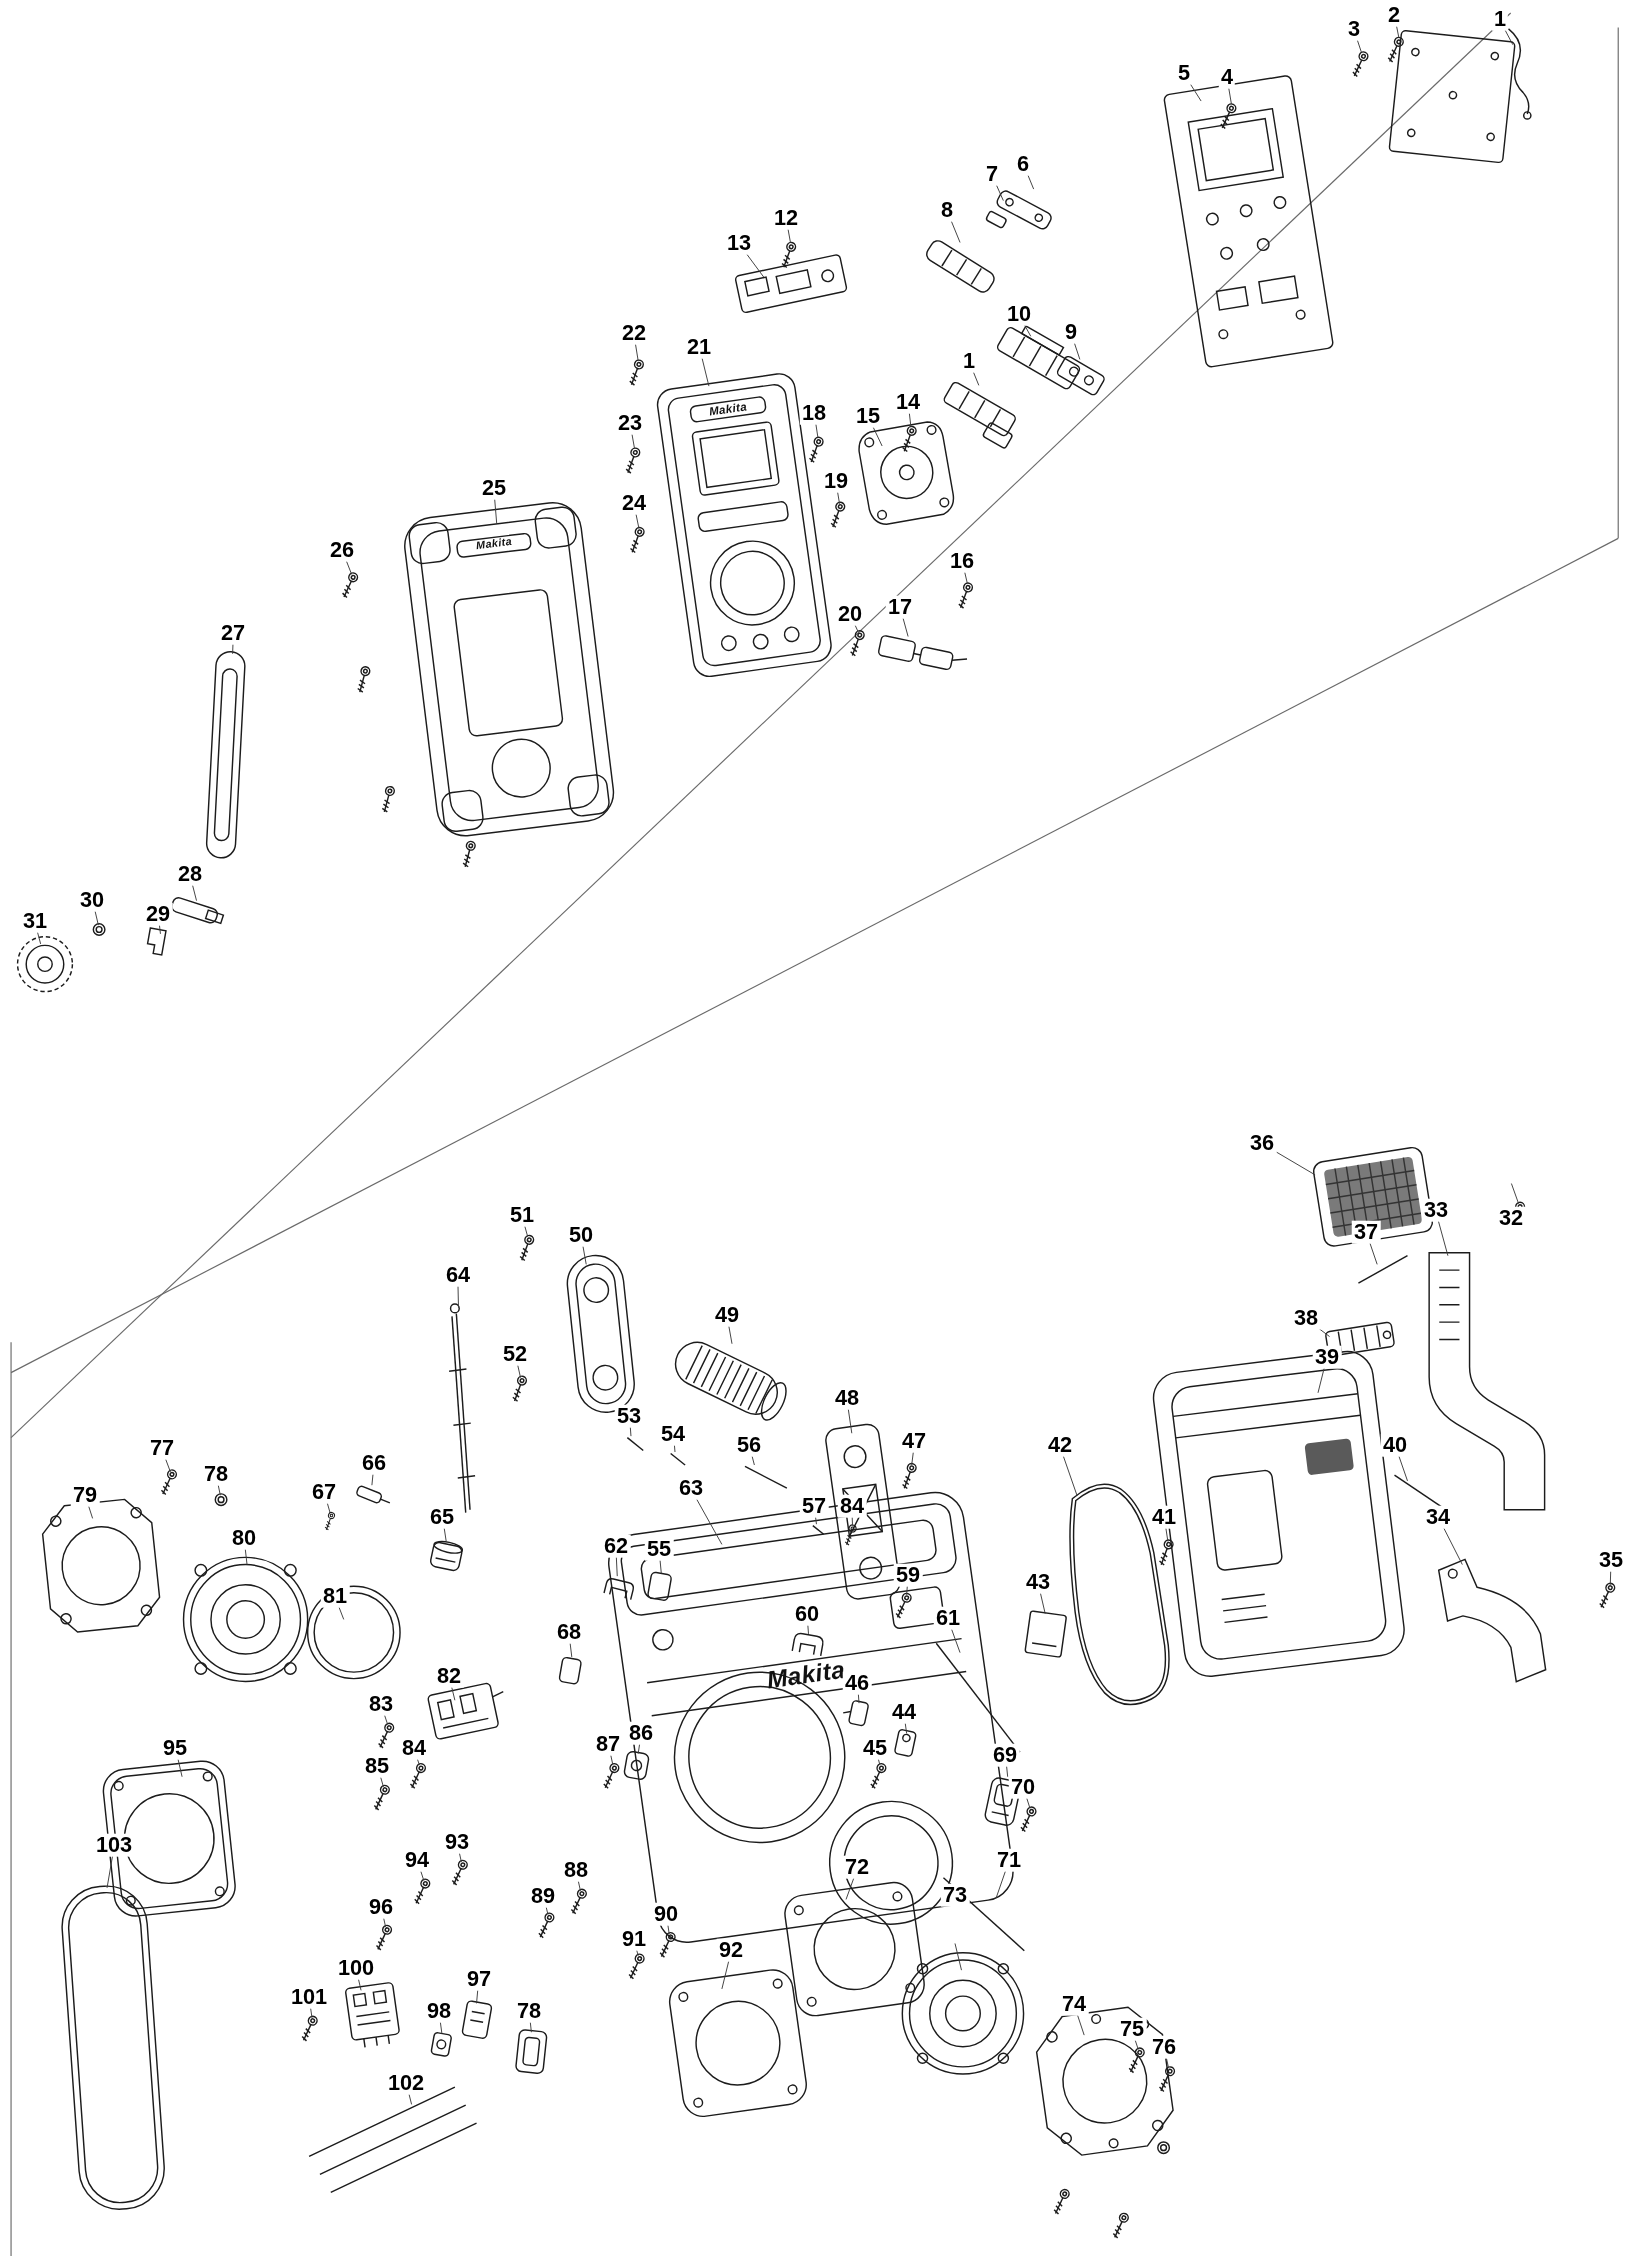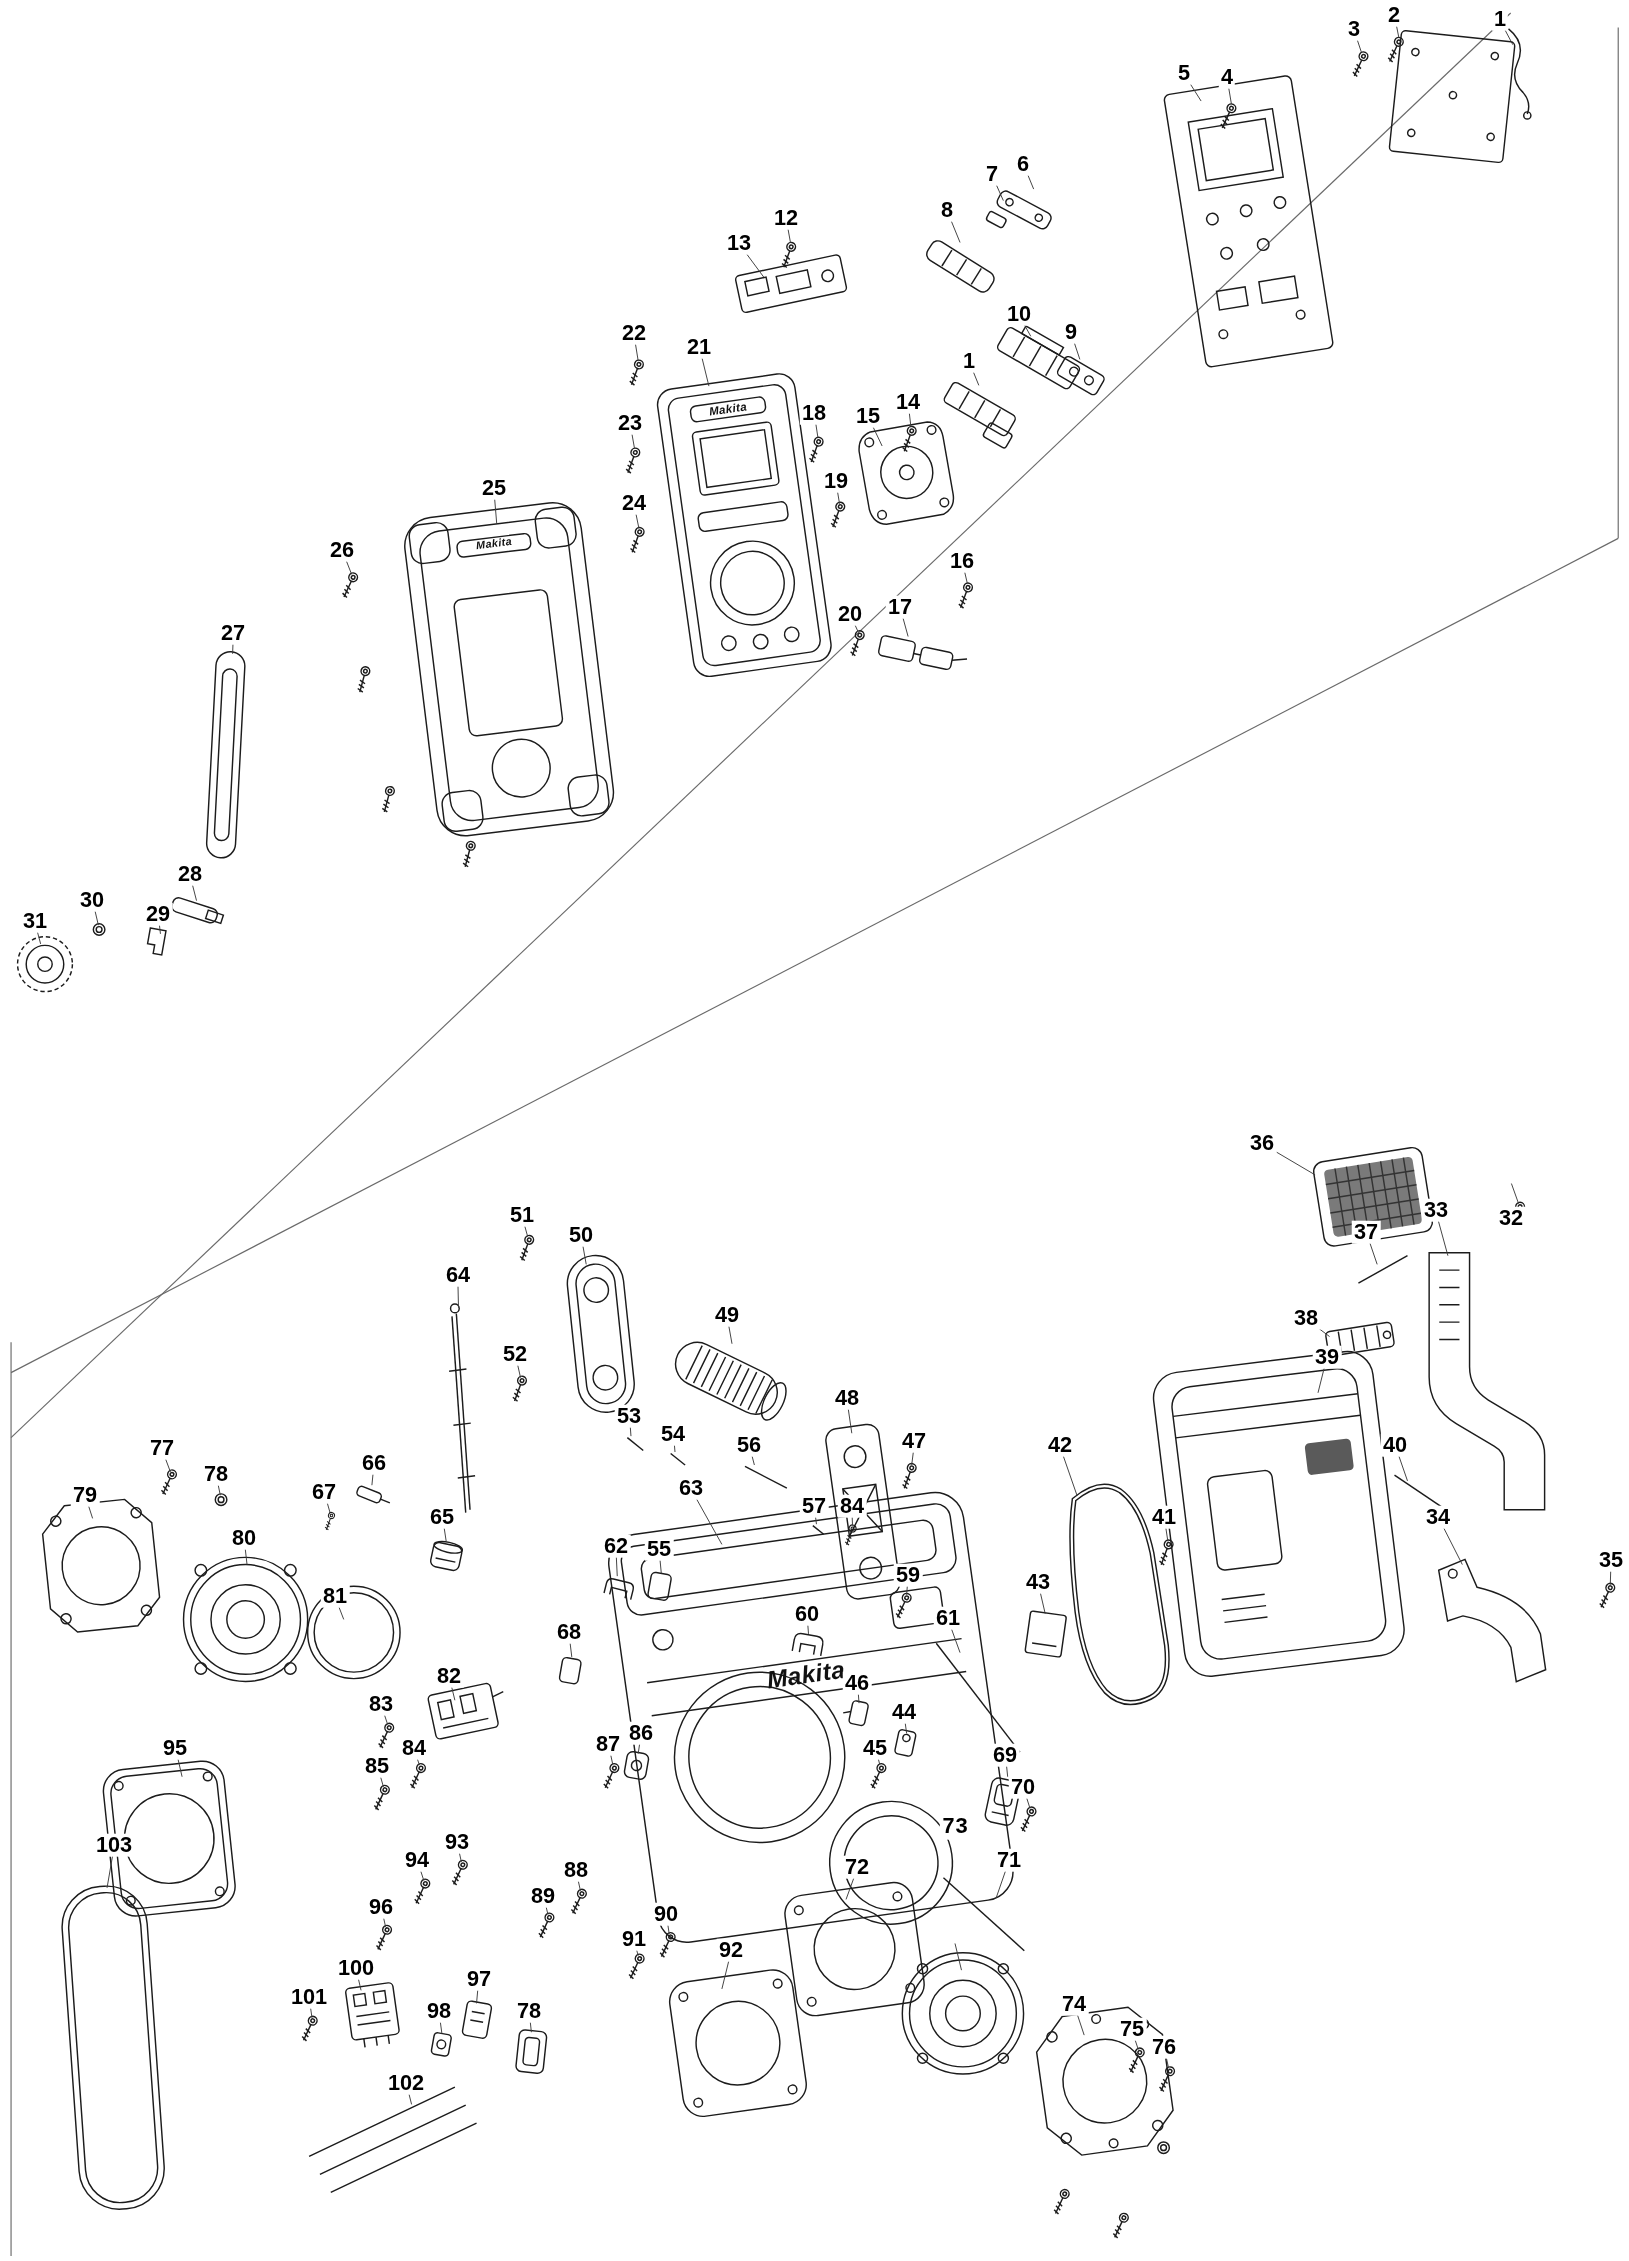--- a/index.html
+++ b/index.html
@@ -630,21 +630,21 @@
       <span class="part-label" style="left: 691px; top: 1489px;">63</span>
       <span class="part-label" style="left: 458px; top: 1276px;">64</span>
       <span class="part-label" style="left: 442px; top: 1518px;">65</span>
       <span class="part-label" style="left: 374px; top: 1464px;">66</span>
       <span class="part-label" style="left: 324px; top: 1493px;">67</span>
       <span class="part-label" style="left: 569px; top: 1633px;">68</span>
       <span class="part-label" style="left: 1005px; top: 1756px;">69</span>
       <span class="part-label" style="left: 1023px; top: 1788px;">70</span>
       <span class="part-label" style="left: 1009px; top: 1861px;">71</span>
       <span class="part-label" style="left: 857px; top: 1868px;">72</span>
-      <span class="part-label" style="left: 955px; top: 1829px; font-family: Liberation Mono, monospace;">73</span>
+      <span class="part-label" style="left: 955px; top: 1896px;">73</span>
       <span class="part-label" style="left: 1074px; top: 2005px;">74</span>
       <span class="part-label" style="left: 1132px; top: 2030px;">75</span>
       <span class="part-label" style="left: 1164px; top: 2048px;">76</span>
       <span class="part-label" style="left: 162px; top: 1449px;">77</span>
       <span class="part-label" style="left: 216px; top: 1475px;">78</span>
       <span class="part-label" style="left: 85px; top: 1496px;">79</span>
       <span class="part-label" style="left: 244px; top: 1539px;">80</span>
       <span class="part-label" style="left: 335px; top: 1597px;">81</span>
       <span class="part-label" style="left: 449px; top: 1677px;">82</span>
       <span class="part-label" style="left: 381px; top: 1705px;">83</span>

